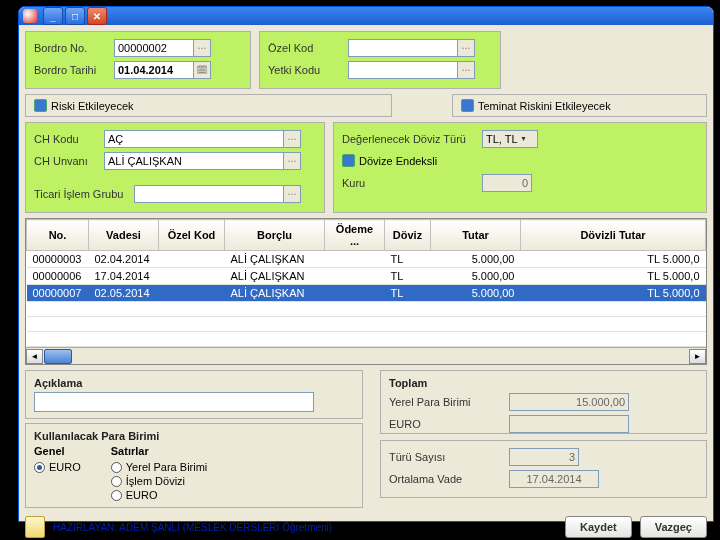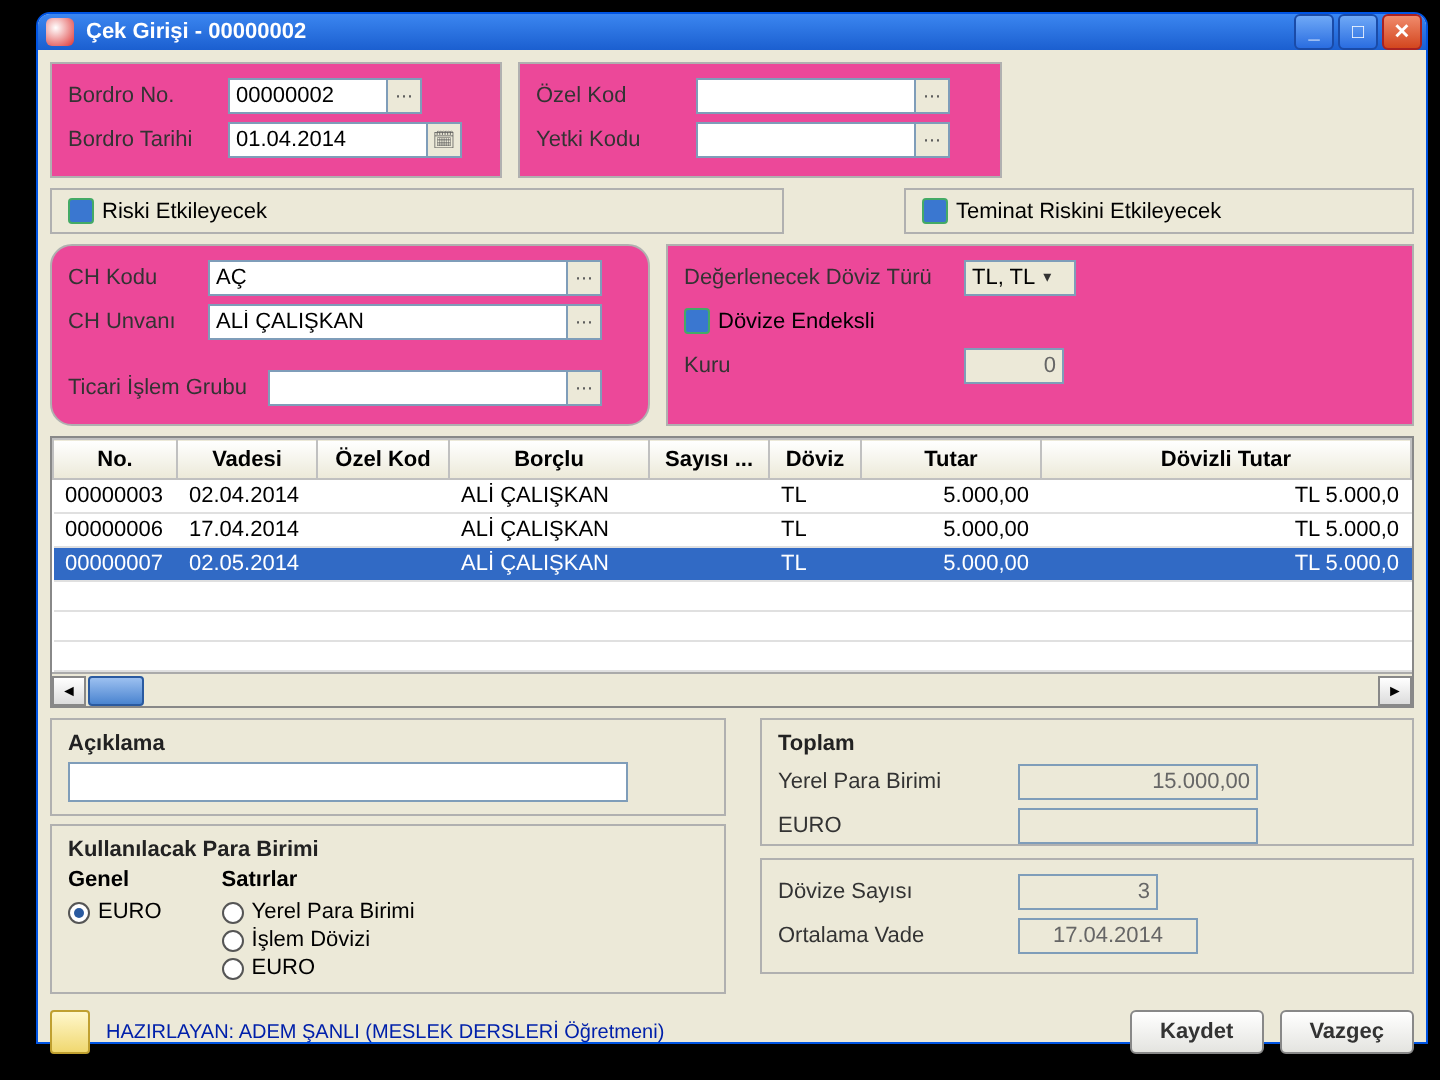--- a/index.html
+++ b/index.html
@@ -5,37 +5,37 @@
   * { box-sizing: border-box; margin: 0; padding: 0; font-family: Tahoma, Arial, sans-serif; font-size: 11px; }
   body { background: #000; width: 720px; height: 540px; overflow: hidden; }
   .window { position: absolute; left: 18px; top: 6px; width: 696px; height: 516px; background: #ece9d8; border: 1px solid #0054e3; border-radius: 7px 7px 0 0; display: flex; flex-direction: column; }
   .titlebar { height: 22px; background: linear-gradient(#3b86f0,#1b5fd0); display: flex; align-items: center; border-radius: 6px 6px 0 0; padding: 0 2px 0 4px; }
   .title-icon { width: 14px; height: 14px; background: radial-gradient(circle at 35% 35%, #fff, #d33); border-radius: 3px; margin-right: 6px; }
   .title-text { color: #fff; font-weight: bold; flex: 1; }
   .winbtns { display: flex; gap: 2px; }
   .winbtn { width: 20px; height: 18px; background: linear-gradient(#6fa9f7,#2a6de0); border: 1px solid #1a4ba8; border-radius: 3px; color: #fff; font-weight: bold; display: flex; align-items: center; justify-content: center; font-size: 10px; cursor: pointer; }
   .winbtn.close { background: linear-gradient(#f08b6c,#d3461e); border-color: #a22; }
   .content { flex: 1; padding: 6px; display: flex; flex-direction: column; gap: 5px; }
-  .groupbox { border: 1px solid #b0b0b0; background: #ec4899; padding: 6px 8px; }
+  .groupbox { border: 1px solid #b0b0b0; background: #bef264; padding: 6px 8px; }
   .row1 { display: flex; gap: 8px; }
   .row1 .groupbox:first-child { width: 226px; }
   .row1 .groupbox:nth-child(2) { width: 242px; }
   .row1 .gap { flex: 1; }
   .formrow { display: flex; align-items: center; margin-bottom: 3px; height: 19px; }
   .formrow label { width: 80px; color: #333; }
   .formrow input[type=text] { height: 18px; border: 1px solid #7f9db9; padding: 1px 3px; background: #fff; }
   .formrow.wide label { width: 140px; }
   .lookup-btn { width: 18px; height: 18px; border: 1px solid #7f9db9; background: #ece9d8; display: inline-flex; align-items: center; justify-content: center; cursor: pointer; font-size: 9px; color: #555; margin-left: -1px; }
   .cal-btn { width: 18px; height: 18px; border: 1px solid #7f9db9; background: #ece9d8; display: inline-flex; align-items: center; justify-content: center; cursor: pointer; font-size: 9px; color: #555; margin-left: -1px; }
   .checkbox-row { display: flex; gap: 60px; align-items: center; }
   .checkbox-group { border: 1px solid #b0b0b0; padding: 4px 8px; display: flex; align-items: center; gap: 4px; }
   .checkbox-group.flex1 { flex: 1; }
   .chk { width: 13px; height: 13px; border: 1px solid #4a6; background: #3a77d0; border-radius: 2px; display: inline-block; }
   .row2 { display: flex; gap: 8px; }
-  .row2 .left { width: 300px; border-radius: 11px; }
+  .row2 .left { width: 300px; }
   .row2 .right { flex: 1; }
   .select-like { height: 18px; border: 1px solid #7f9db9; background: #ece9d8; display: inline-flex; align-items: center; padding: 0 3px; cursor: pointer; }
   .select-like .arrow { margin-left: 4px; font-size: 8px; color: #333; }
   .table-wrap { border: 1px solid #888; background: #fff; }
   table { width: 100%; border-collapse: collapse; }
   th { background: linear-gradient(#fff,#ece9d8); border: 1px solid #c0c0c0; padding: 3px 6px; font-weight: bold; text-align: center; height: 20px; }
   td { border-bottom: 1px solid #e0e0e0; padding: 2px 6px; height: 17px; }
   tr.sel td { background: #316ac5; color: #fff; }
   .tnum { text-align: right; }
   .emptyrow td { height: 15px; }
@@ -61,40 +61,39 @@
   .footer-gap { flex: 1; }
   .btn { height: 22px; padding: 0 14px; background: linear-gradient(#fff,#e4e4e0); border: 1px solid #888; border-radius: 3px; cursor: pointer; font-weight: bold; color: #333; }
   .ro { background: #ece9d8 !important; color: #666; }
 </style>
 </head>
 <body>
 
 <div class="window">
   <div class="titlebar">
     <div class="title-icon"></div>
-    <div class="title-text">Çek Girişi - 00000002</div>
     <div class="winbtns">
       <div class="winbtn">_</div>
       <div class="winbtn">□</div>
       <div class="winbtn close">✕</div>
     </div>
   </div>
 
   <div class="content">
 
     <div class="row1">
       <div class="groupbox">
         <div class="formrow">
           <label>Bordro No.</label>
           <input type="text" style="width: 80px;" value="00000002">
           <span class="lookup-btn">⋯</span>
         </div>
         <div class="formrow">
           <label>Bordro Tarihi</label>
-          <input type="text" style="width: 100px;" value="01.04.2014">
+          <input type="text" style="width: 80px; font-weight: bold;" value="01.04.2014">
           <span class="cal-btn">🗓</span>
         </div>
       </div>
       <div class="groupbox">
         <div class="formrow">
           <label>Özel Kod</label>
           <input type="text" style="width: 110px;" value="">
           <span class="lookup-btn">⋯</span>
         </div>
         <div class="formrow">
@@ -155,21 +154,21 @@
     </div>
 
     <div class="table-wrap">
       <table>
         <thead>
             <tr>
           <th style="width:62px">No.</th>
           <th style="width:70px">Vadesi</th>
           <th style="width:66px">Özel Kod</th>
           <th style="width:100px">Borçlu</th>
-          <th style="width:60px">Sayısı ...</th>
+          <th style="width:60px">Ödeme ...</th>
           <th style="width:46px">Döviz</th>
           <th style="width:90px">Tutar</th>
           <th>Dövizli Tutar</th>
         </tr>
           </thead>
         <tbody>
           <tr>
             <td>00000003</td>
             <td>02.04.2014</td>
             <td></td>
@@ -259,21 +258,21 @@
             <label>Yerel Para Birimi</label>
             <input type="text" class="ro" style="width: 120px;" value="15.000,00">
           </div>
           <div class="formrow">
             <label>EURO</label>
             <input type="text" class="ro" style="width: 120px;" value="">
           </div>
         </div>
         <div class="fieldset totals" style="margin-top:6px">
           <div class="formrow">
-            <label>Dövize Sayısı</label>
+            <label>Türü Sayısı</label>
             <input type="text" class="ro" style="width: 70px;" value="3">
           </div>
           <div class="formrow">
             <label>Ortalama Vade</label>
             <input type="text" class="ro" style="width: 90px; text-align: center;" value="17.04.2014">
           </div>
         </div>
       </div>
     </div>
 

